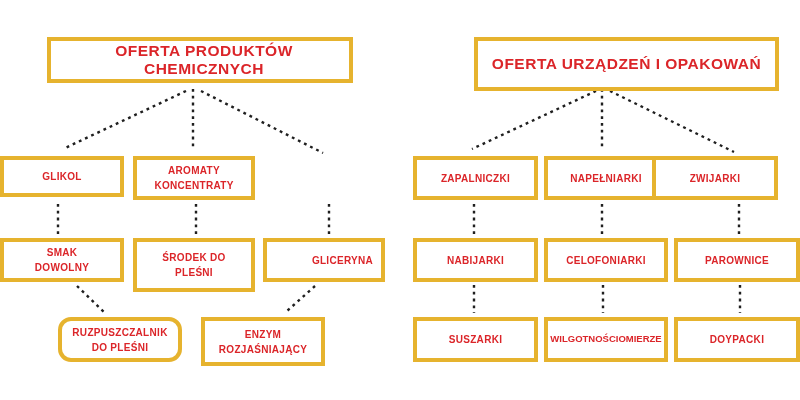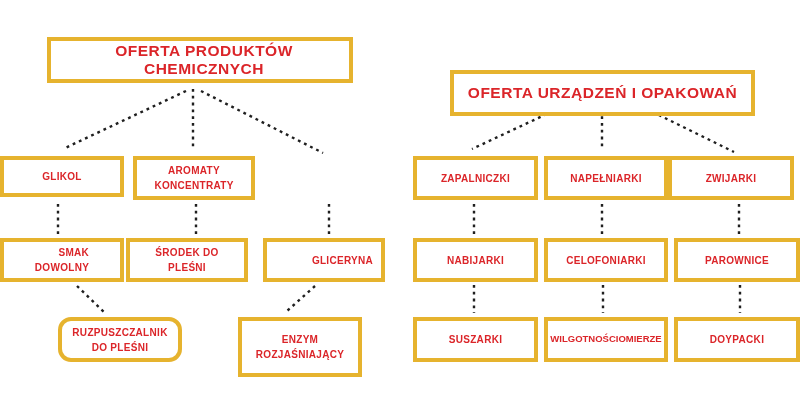--- a/index.html
+++ b/index.html
@@ -49,30 +49,30 @@
   .node-tight {
     font-size: 9.5px;
     letter-spacing: 0;
   }
 
   
   .b-header-left   { left: 47px;  top: 37px;  width: 306px; height: 46px; padding-left: 8px; }
   .b-glikol        { left: 0;     top: 156px; width: 124px; height: 41px; }
   .b-aromaty       { left: 133px; top: 156px; width: 122px; height: 44px; }
   .b-sos           { left: 263px; top: 156px; width: 122px; height: 44px; }
-  .b-smak          { left: 0;     top: 238px; width: 124px; height: 44px; text-align: right; }
-  .b-srodek        { left: 126px; top: 238px; width: 122px; height: 44px; }
+  .b-smak          { left: 0;     top: 238px; width: 124px; height: 44px; }
+  .b-srodek        { left: 133px; top: 238px; width: 122px; height: 54px; }
   .b-gliceryna     { left: 263px; top: 238px; width: 122px; height: 44px; padding-left: 40px; }
   .b-ruzpuszczalnik{ left: 58px;  top: 317px; width: 124px; height: 45px; border-radius: 13px; }
-  .b-enzym         { left: 201px; top: 317px; width: 124px; height: 60px; margin-left: 37px; }
+  .b-enzym         { left: 201px; top: 317px; width: 124px; height: 49px; }
 
-  .b-header-right  { left: 450px; top: 37px;  width: 305px; height: 46px; margin-top: 33px; }
+  .b-header-right  { left: 474px; top: 37px;  width: 305px; height: 54px; }
   .b-zapalniczki   { left: 413px; top: 156px; width: 125px; height: 44px; }
   .b-napelniarki   { left: 544px; top: 156px; width: 124px; height: 44px; }
-  .b-zwijarki      { left: 668px; top: 156px; width: 126px; height: 44px; }
+  .b-zwijarki      { left: 652px; top: 156px; width: 126px; height: 44px; }
   .b-nabijarki     { left: 413px; top: 238px; width: 125px; height: 44px; }
   .b-celofoniarki  { left: 544px; top: 238px; width: 124px; height: 44px; }
   .b-parownice     { left: 674px; top: 238px; width: 126px; height: 44px; }
   .b-suszarki      { left: 413px; top: 317px; width: 125px; height: 45px; }
   .b-wilgotnosc    { left: 544px; top: 317px; width: 124px; height: 45px; }
   .b-doypacki      { left: 674px; top: 317px; width: 126px; height: 45px; }
 </style>
 </head>
 <body>
 

